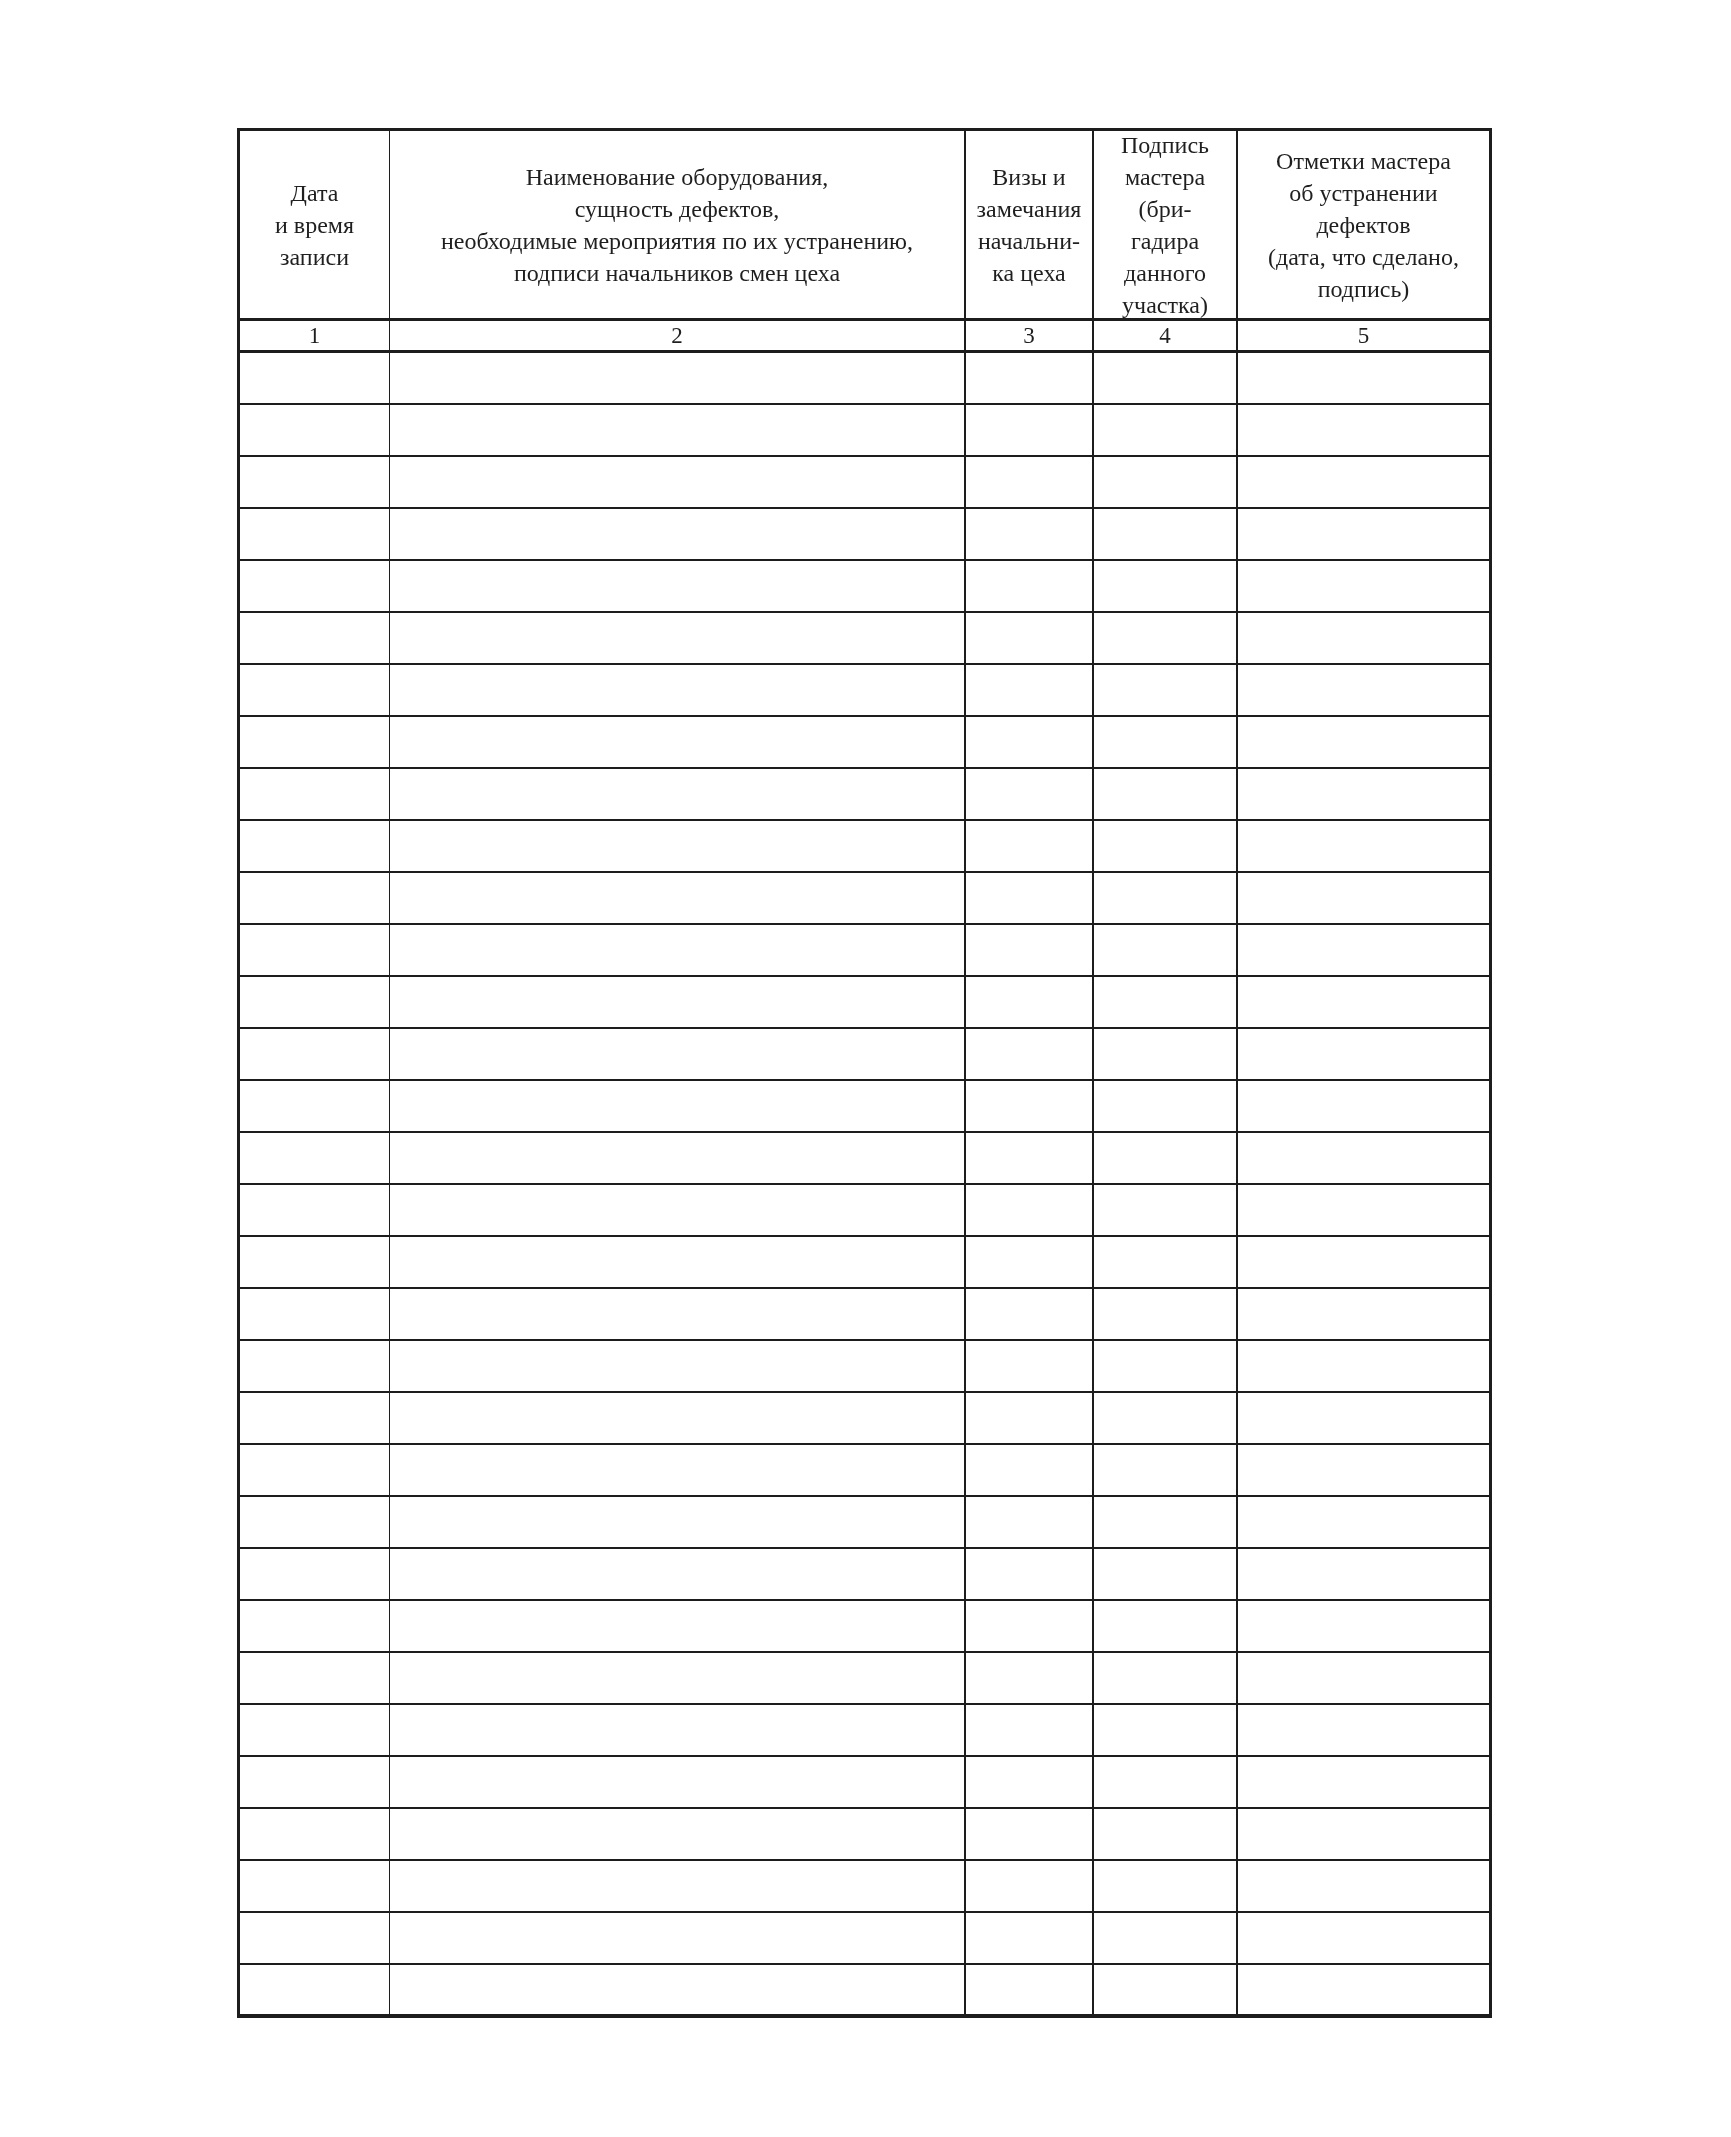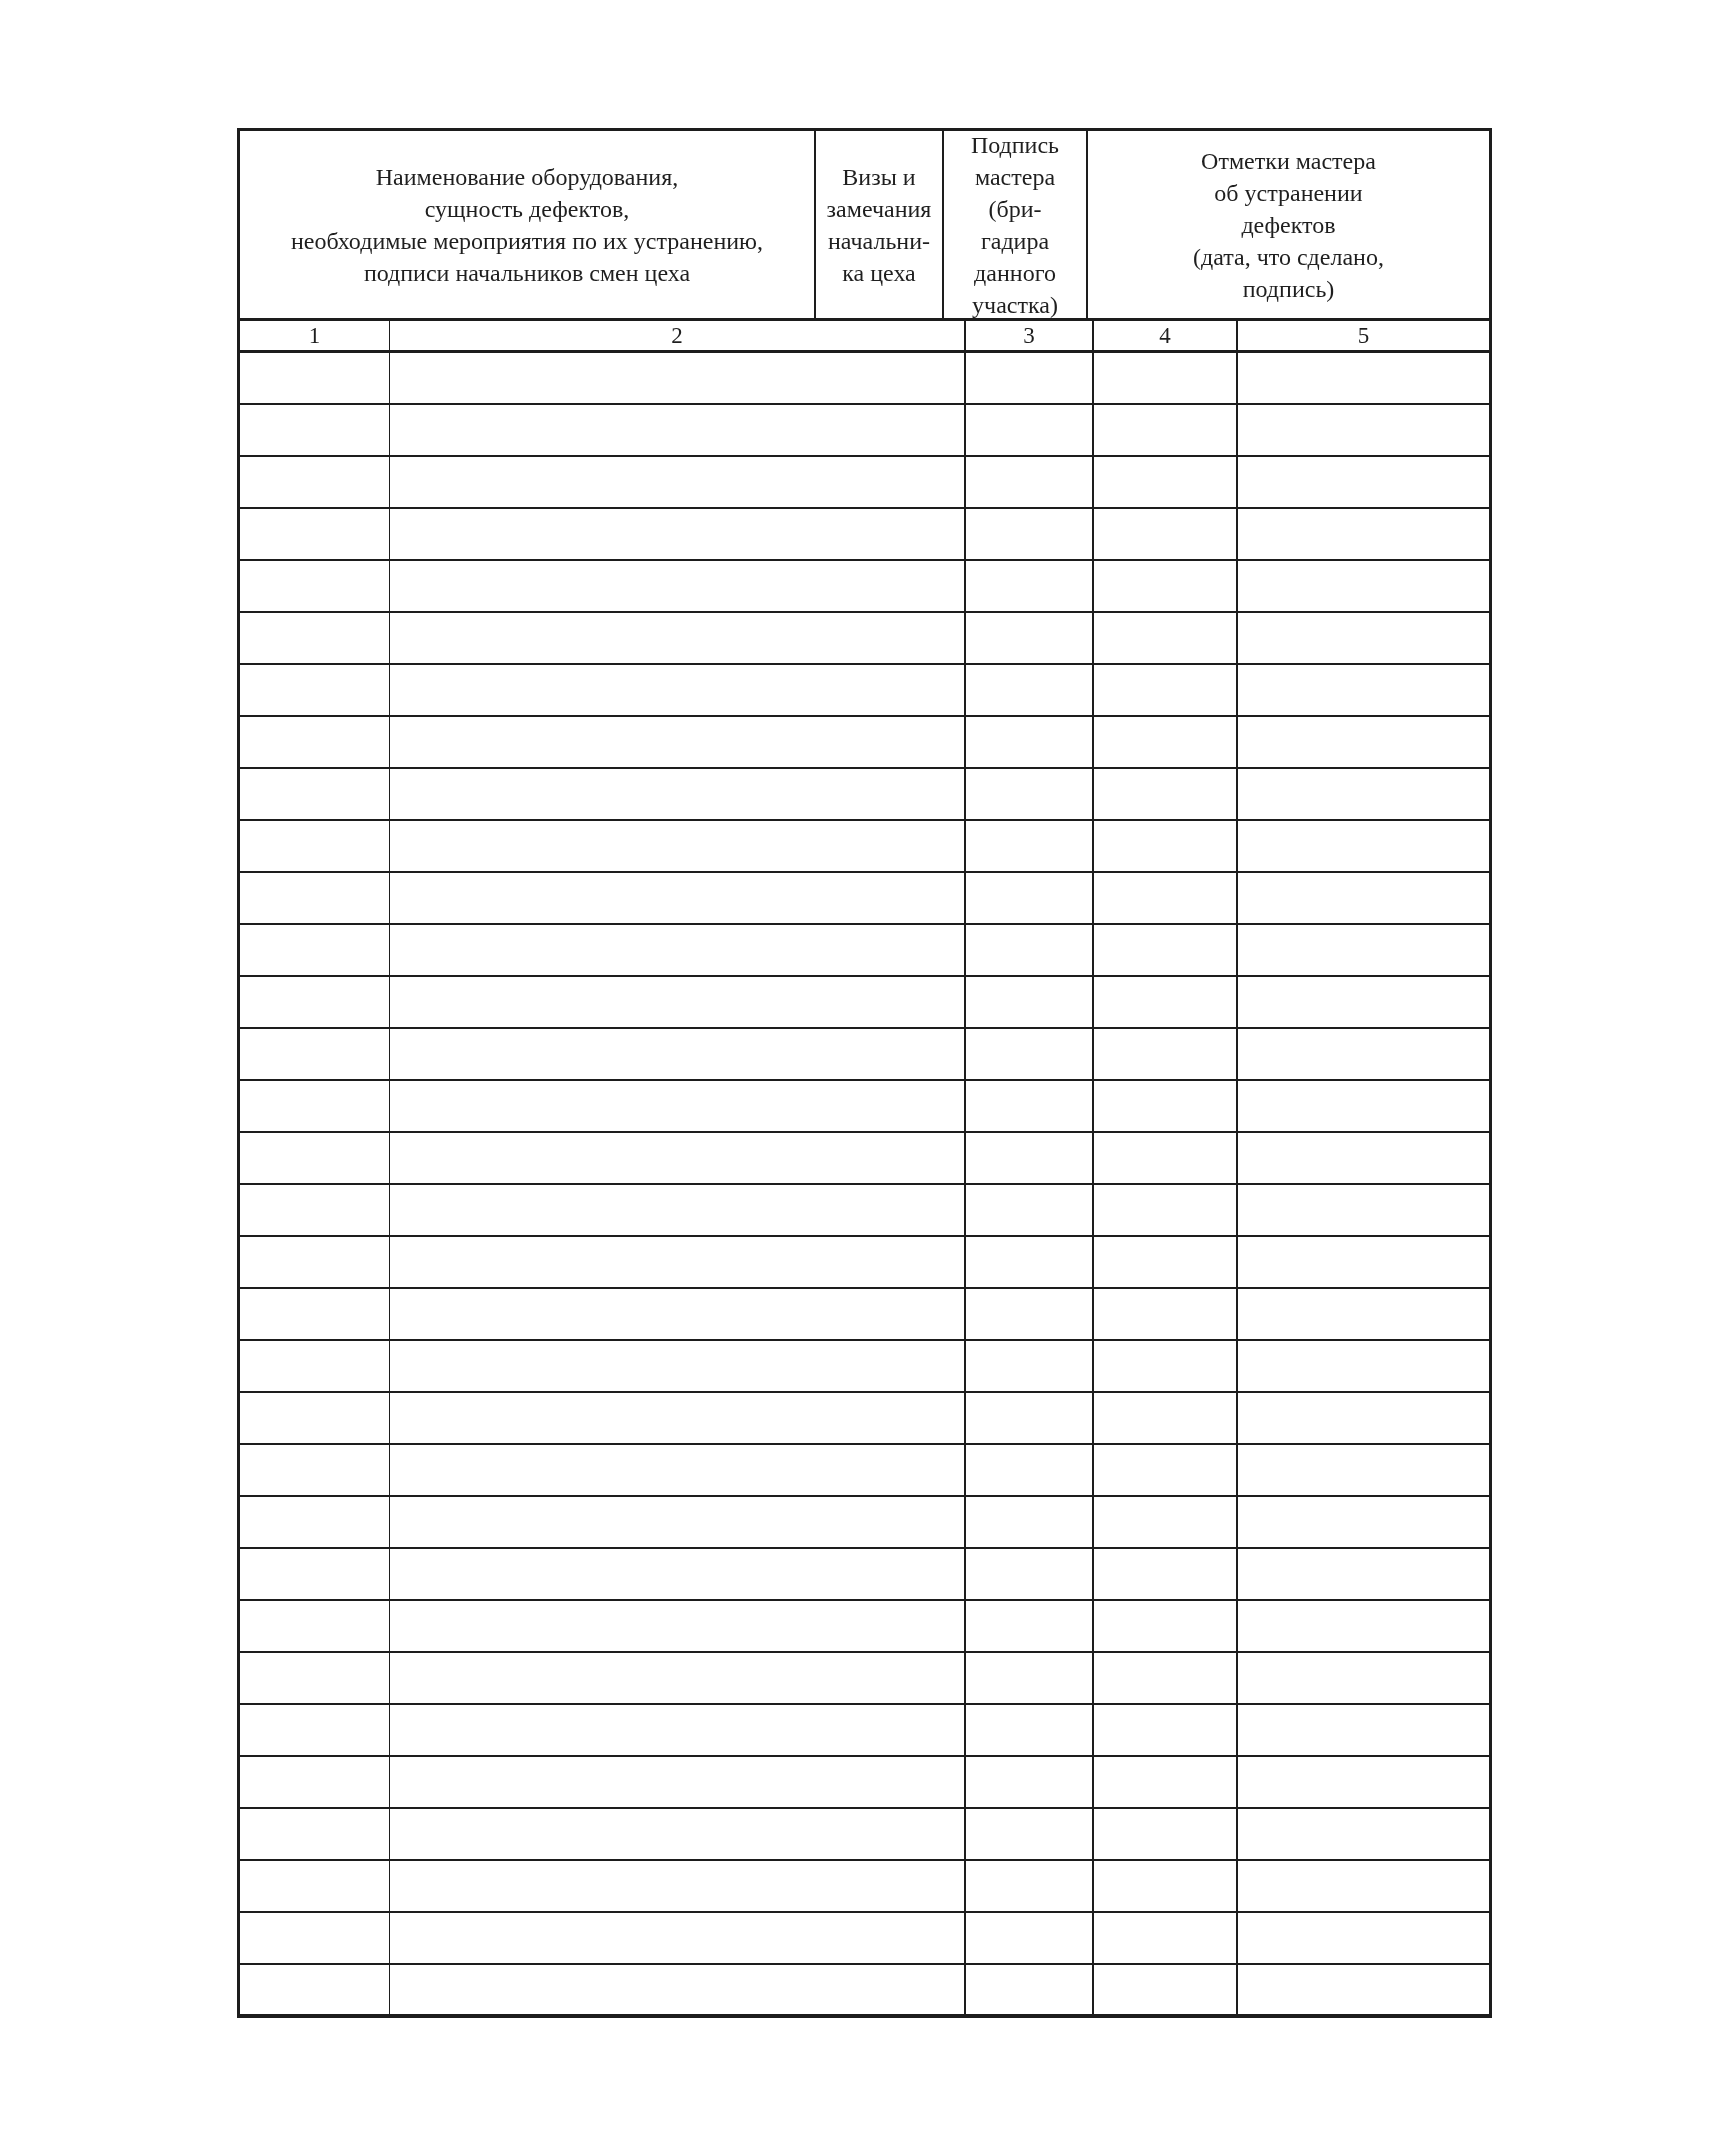--- a/index.html
+++ b/index.html
@@ -54,20 +54,23 @@
     line-height: 24px;
   }
 </style>
 </head>
 <body>
 
 <div class="page">
   <div class="defect-table">
 
     <div class="row header-row">
+      <div class="cell header-cell col1">Дата
+и время
+записи</div>
       <div class="cell header-cell col2">Наименование оборудования,
 сущность дефектов,
 необходимые мероприятия по их устранению,
 подписи начальников смен цеха</div>
       <div class="cell header-cell col3">Визы и
 замечания
 начальни-
 ка цеха</div>
       <div class="cell header-cell col4">Подпись
 мастера

